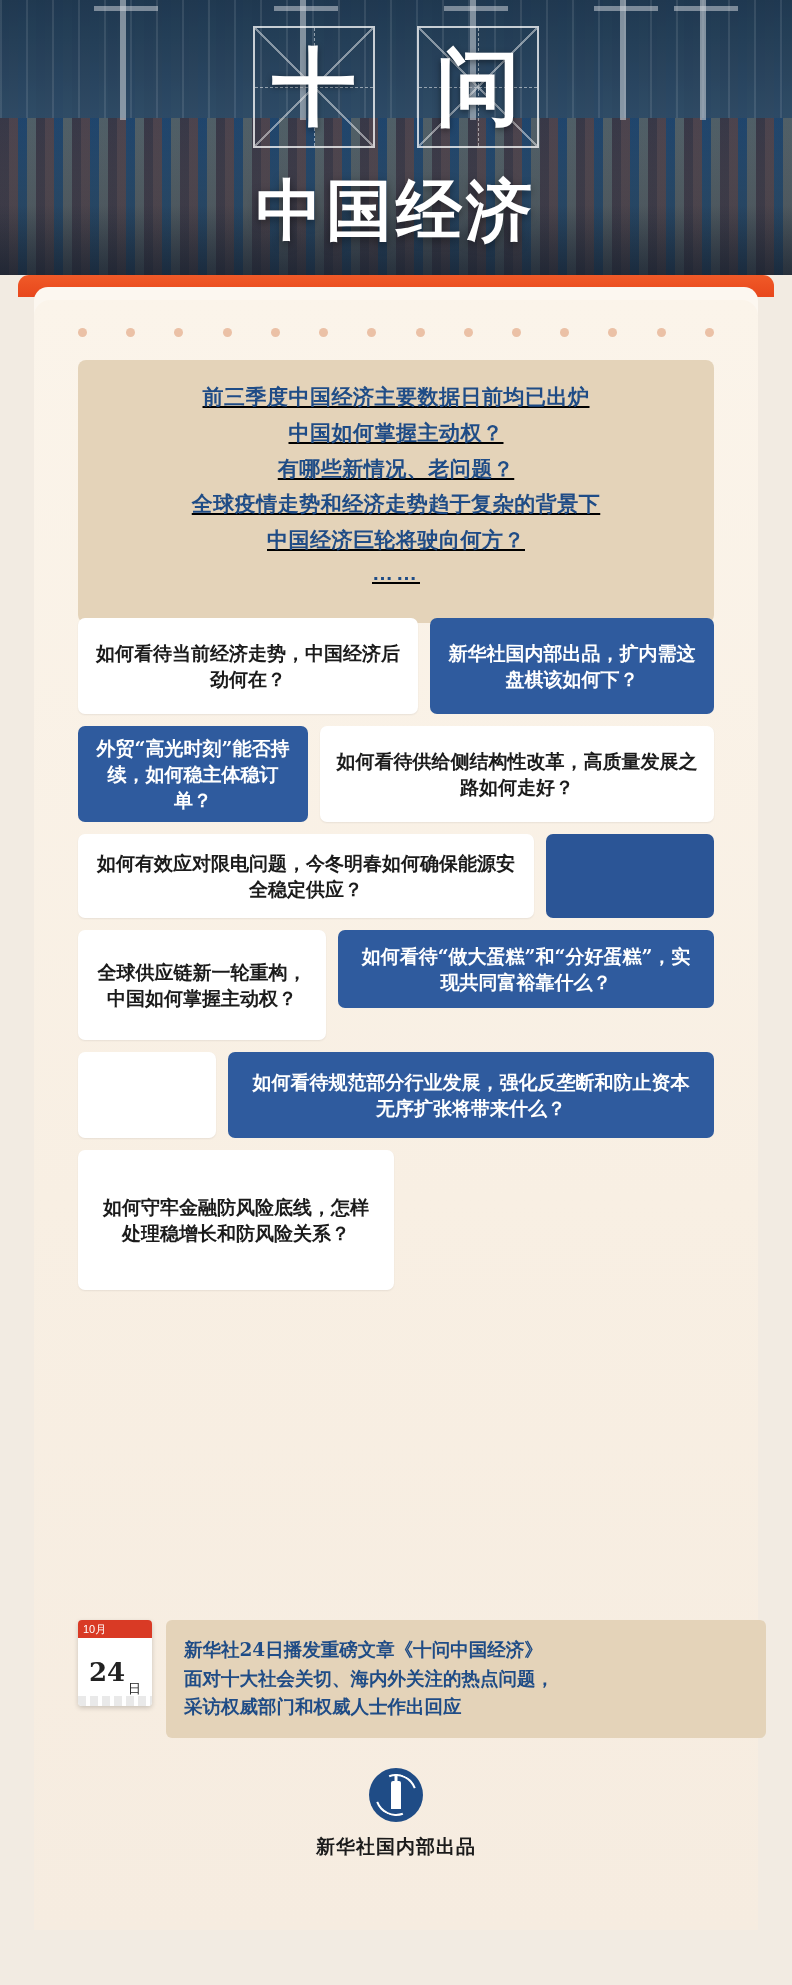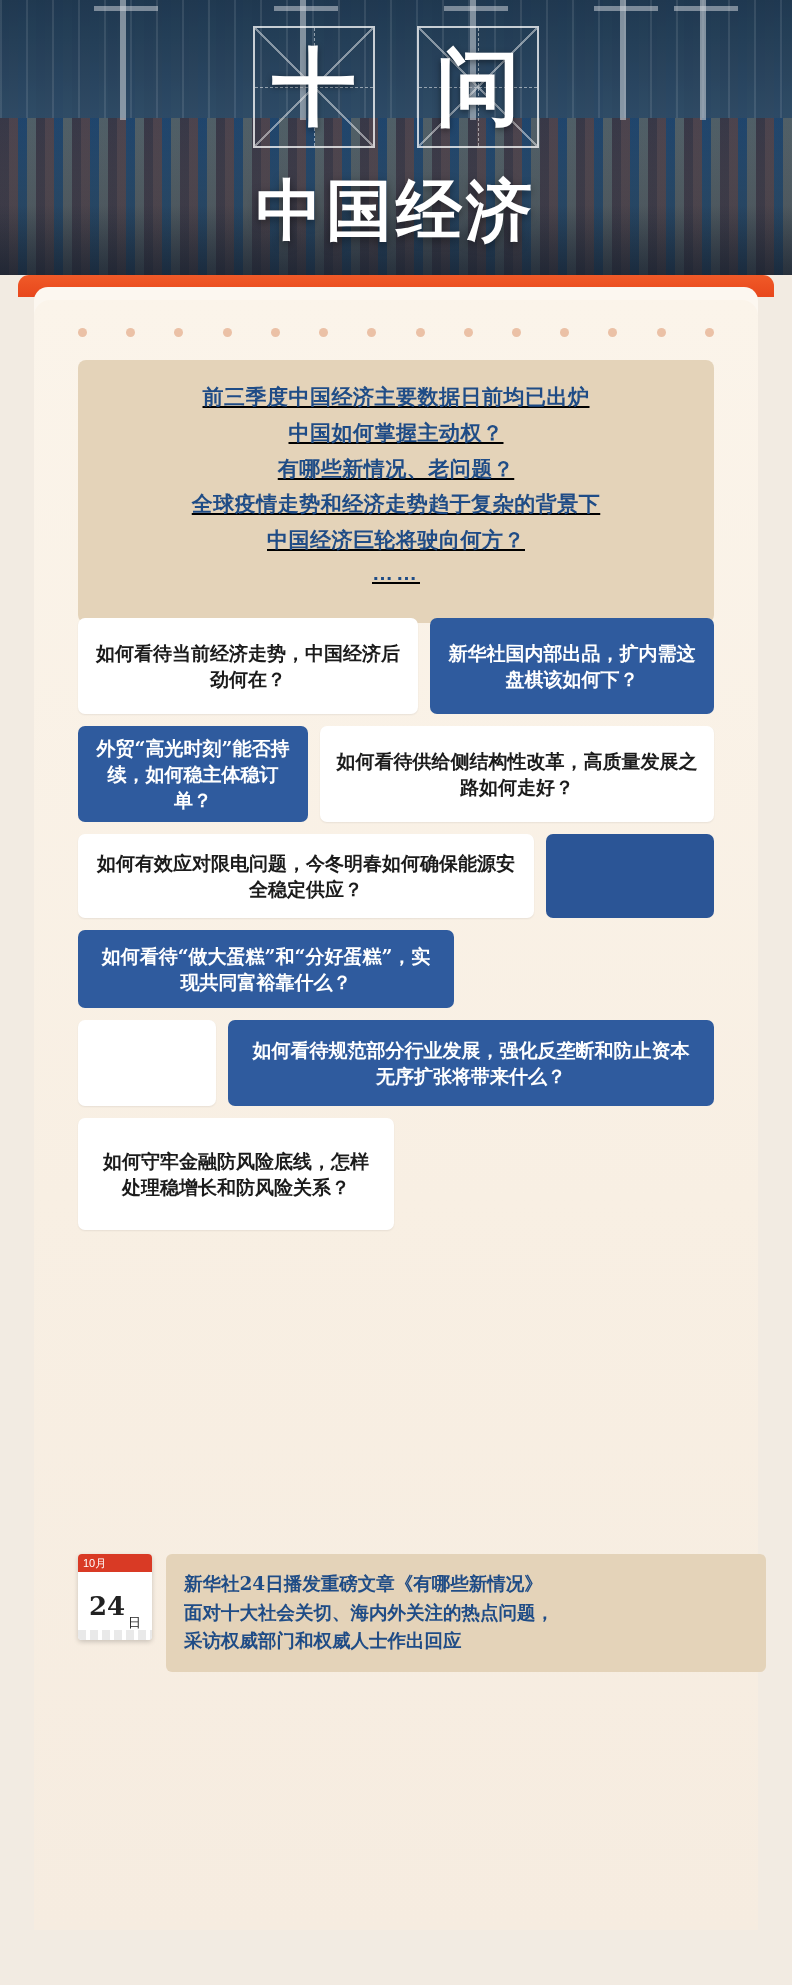--- a/index.html
+++ b/index.html
@@ -248,21 +248,21 @@
     background: #2b5596;
     color: #ffffff;
   }
   .card.empty {
     padding: 0;
   }
 
   
   .note-wrap {
     position: absolute;
-    top: 1254px;
+    top: 1320px;
     left: 44px;
     width: 688px;
     display: flex;
     align-items: flex-start;
     gap: 14px;
   }
   .calendar {
     width: 74px;
     height: 86px;
     background: #ffffff;
@@ -444,42 +444,50 @@
         </div>
         <div class="row">
           <div class="card blue" style="width: 230px; height: 96px;">外贸“高光时刻”能否持续，如何稳主体稳订单？</div>
           <div class="card white" style="width: 394px; height: 96px;">如何看待供给侧结构性改革，高质量发展之路如何走好？</div>
         </div>
         <div class="row">
           <div class="card white" style="width: 456px; height: 84px;">如何有效应对限电问题，今冬明春如何确保能源安全稳定供应？</div>
           <div class="card blue-dark empty" style="width: 168px; height: 84px;"></div>
         </div>
         <div class="row">
+          <div class="card white" style="width: 248px; height: 110px;">全球供应链新一轮重构，中国如何掌握主动权？</div>
           <div class="card blue" style="width: 376px; height: 78px;">如何看待“做大蛋糕”和“分好蛋糕”，实现共同富裕靠什么？</div>
         </div>
         <div class="row">
           <div class="card white empty" style="width: 138px; height: 86px;"></div>
           <div class="card blue" style="width: 486px; height: 86px;">如何看待规范部分行业发展，强化反垄断和防止资本无序扩张将带来什么？</div>
         </div>
         <div class="row">
-          <div class="card white" style="width: 316px; height: 112px;">如何守牢金融防风险底线，怎样处理稳增长和防风险关系？</div>
+          <div class="card white" style="width: 316px; height: 140px;">如何守牢金融防风险底线，怎样处理稳增长和防风险关系？</div>
         </div>
       </div>
 
     <div class="note-wrap">
       <div class="calendar">
         <div class="cal-head">10月</div>
         <div class="cal-body">
           <span class="cal-day">24</span>
           <span class="cal-unit">日</span>
         </div>
         <div class="cal-lines"></div>
       </div>
       <div class="note" id="note-text">
-          <div>新华社24日播发重磅文章《有哪些新情况》</div>
+          <div>新华社24日播发重磅文章《十问中国经济》</div>
           <div>面对十大社会关切、海内外关注的热点问题，</div>
           <div>采访权威部门和权威人士作出回应</div>
         </div>
     </div>
 
+    <div class="logo-wrap">
+      <div class="logo">
+        <div class="arc"></div>
+        <div class="tower"></div>
+      </div>
+      <div class="logo-caption">新华社国内部出品</div>
+    </div>
 
   </div>
 </div>
 
 </body></html>

